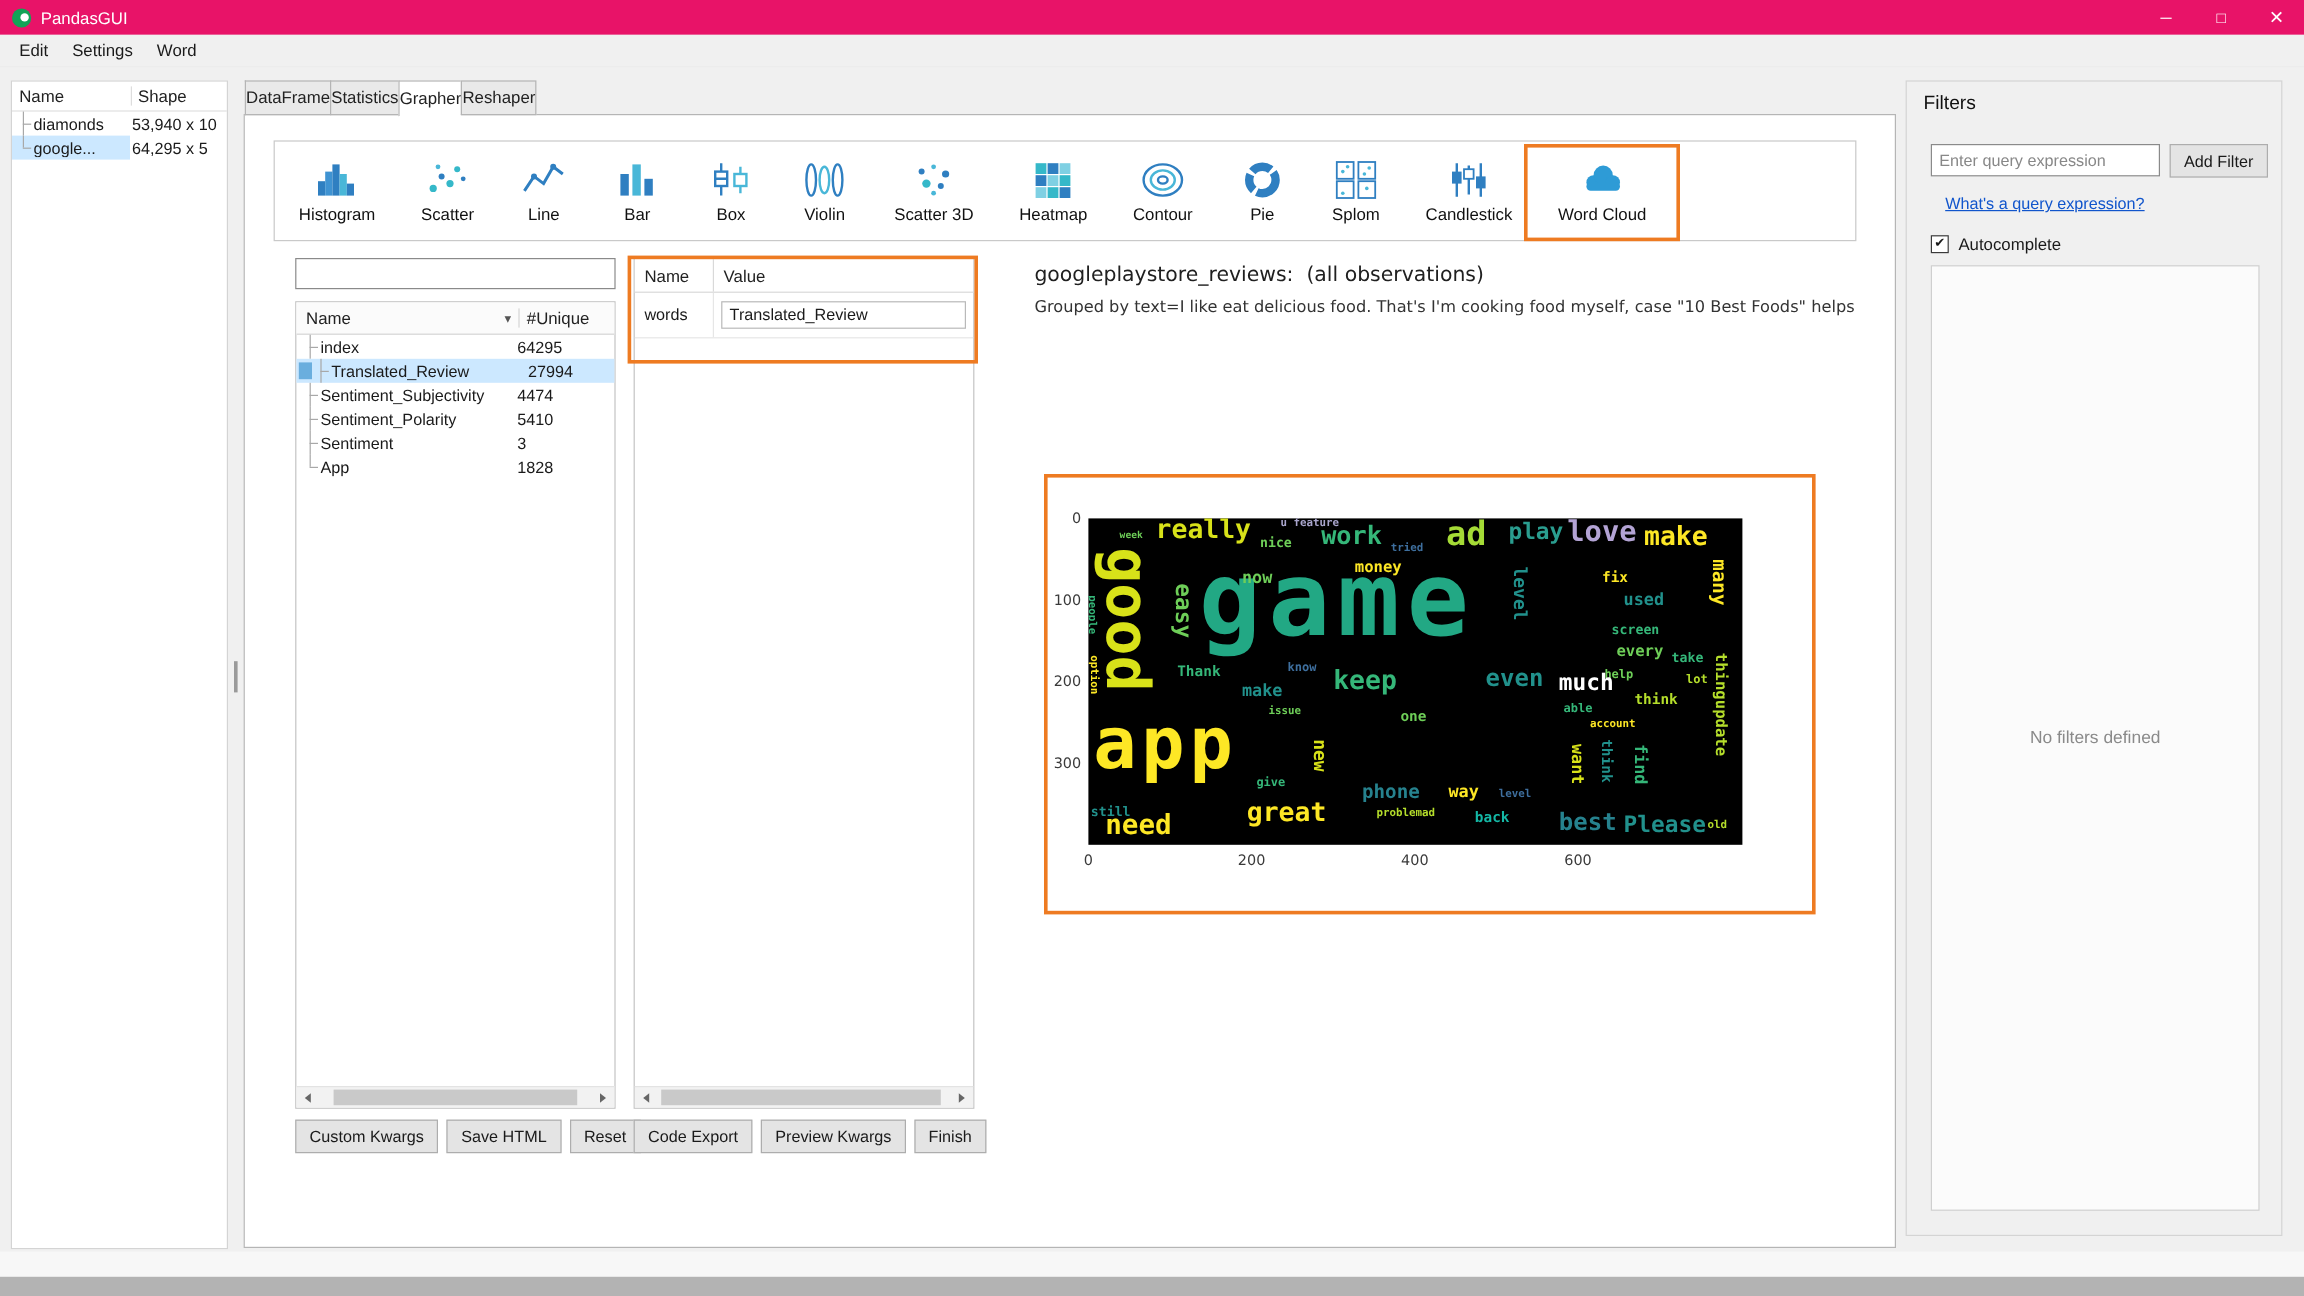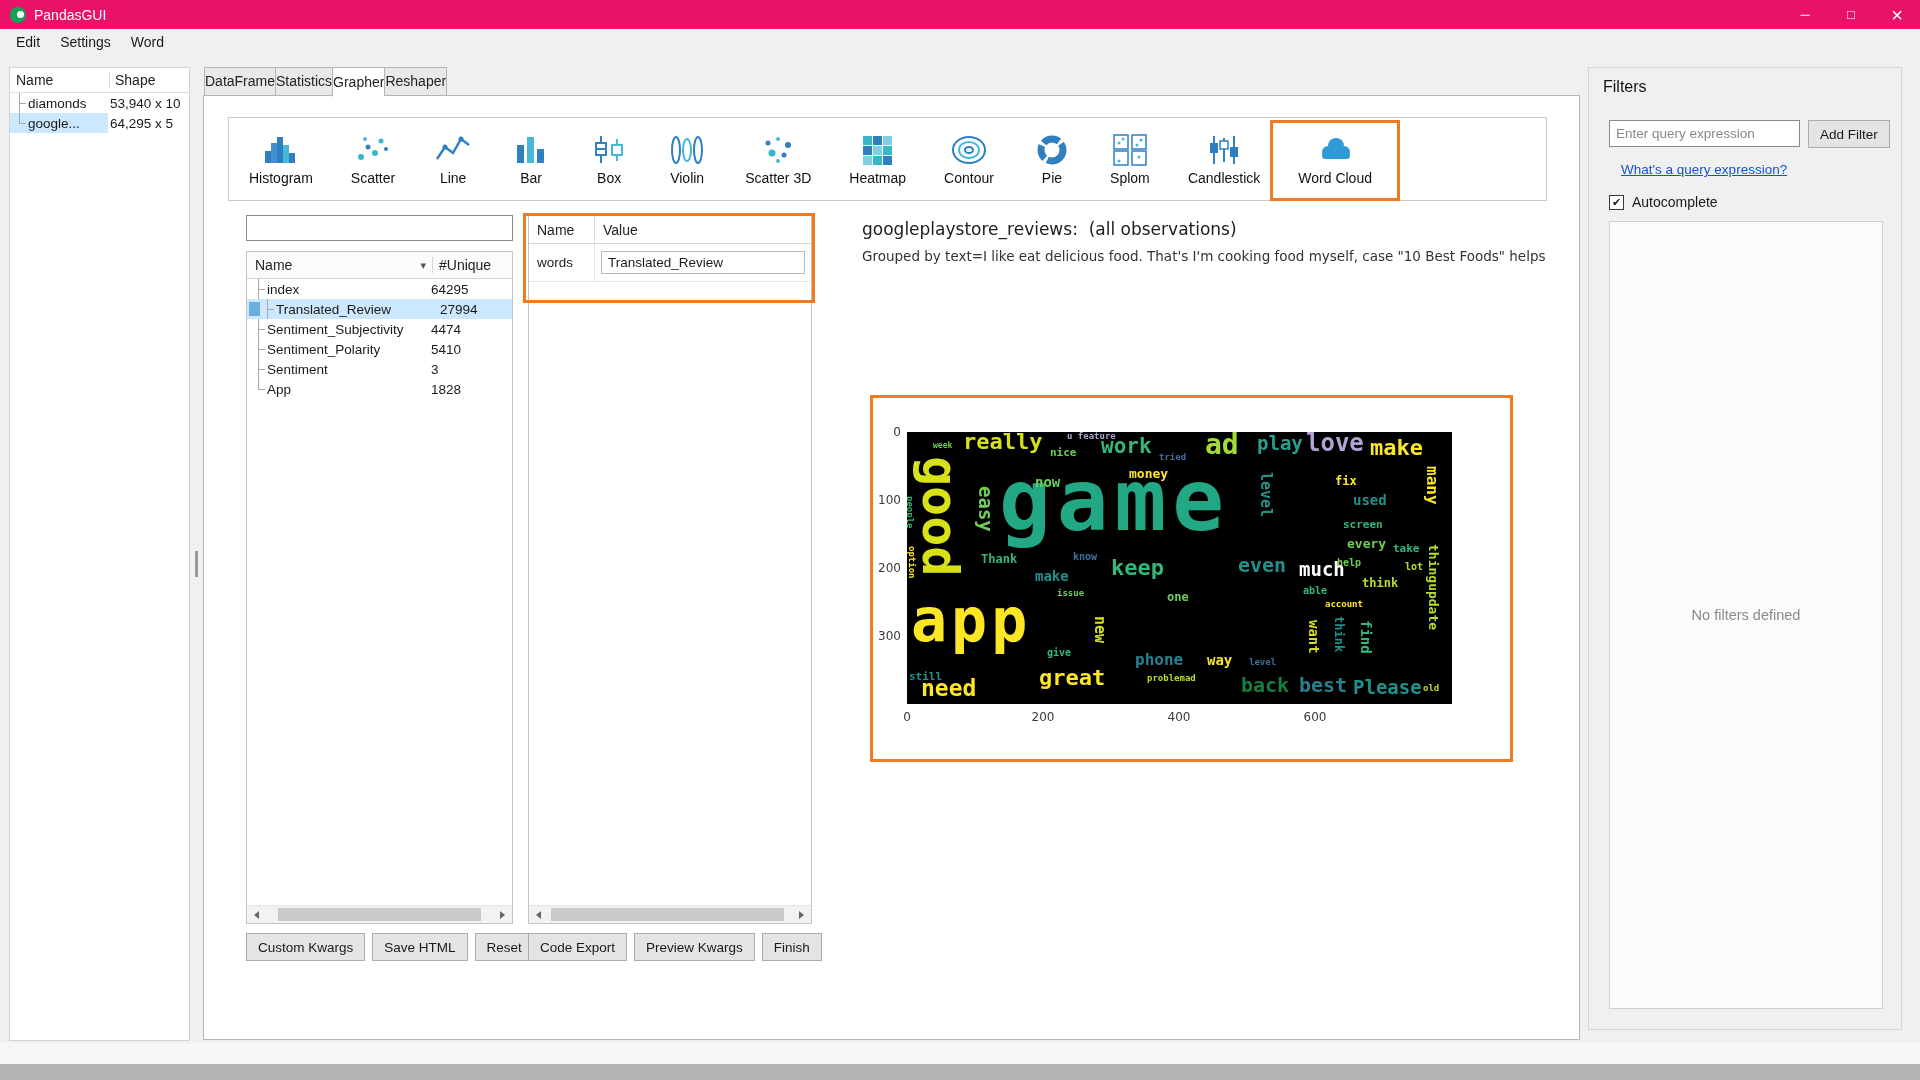--- a/index.html
+++ b/index.html
@@ -484,21 +484,21 @@
                   <span class="wc-word vert" style="left: 426px; top: 184px; font-size: 12px; color: rgb(33, 145, 140);">think</span>
                   <span class="wc-word vert" style="left: 452px; top: 188px; font-size: 14px; color: rgb(53, 183, 121);">find</span>
                   <span class="wc-word" style="left: 228px; top: 220px; font-size: 16px; color: rgb(38, 130, 142);">phone</span>
                   <span class="wc-word" style="left: 300px; top: 222px; font-size: 14px; color: rgb(253, 231, 37);">way</span>
                   <span class="wc-word" style="left: 342px; top: 226px; font-size: 9px; color: rgb(62, 111, 158);">level</span>
                   <span class="wc-word" style="left: 140px; top: 216px; font-size: 10px; color: rgb(53, 183, 121);">give</span>
                   <span class="wc-word" style="left: 132px; top: 236px; font-size: 22px; color: rgb(253, 231, 37);">great</span>
                   <span class="wc-word" style="left: 240px; top: 242px; font-size: 9px; color: rgb(181, 222, 43);">problemad</span>
                   <span class="wc-word" style="left: 2px; top: 240px; font-size: 11px; color: rgb(33, 145, 140);">still</span>
                   <span class="wc-word" style="left: 14px; top: 246px; font-size: 23px; color: rgb(253, 231, 37);">need</span>
-                  <span class="wc-word" style="left: 334px; top: 244px; font-size: 20px; color: #15803d;">back</span>
+                  <span class="wc-word" style="left: 322px; top: 244px; font-size: 12px; color: #14b8a6;">back</span>
                   <span class="wc-word" style="left: 392px; top: 244px; font-size: 20px; color: rgb(38, 130, 142);">best</span>
                   <span class="wc-word" style="left: 446px; top: 246px; font-size: 19px; color: rgb(33, 145, 140);">Please</span>
                   <span class="wc-word" style="left: 516px; top: 252px; font-size: 9px; color: rgb(181, 222, 43);">old</span>
                 </div>
               <div id="xticks">
                   <div class="xtick" style="left: 0px;">0</div>
                   <div class="xtick" style="left: 136px;">200</div>
                   <div class="xtick" style="left: 272px;">400</div>
                   <div class="xtick" style="left: 408px;">600</div>
                 </div>

